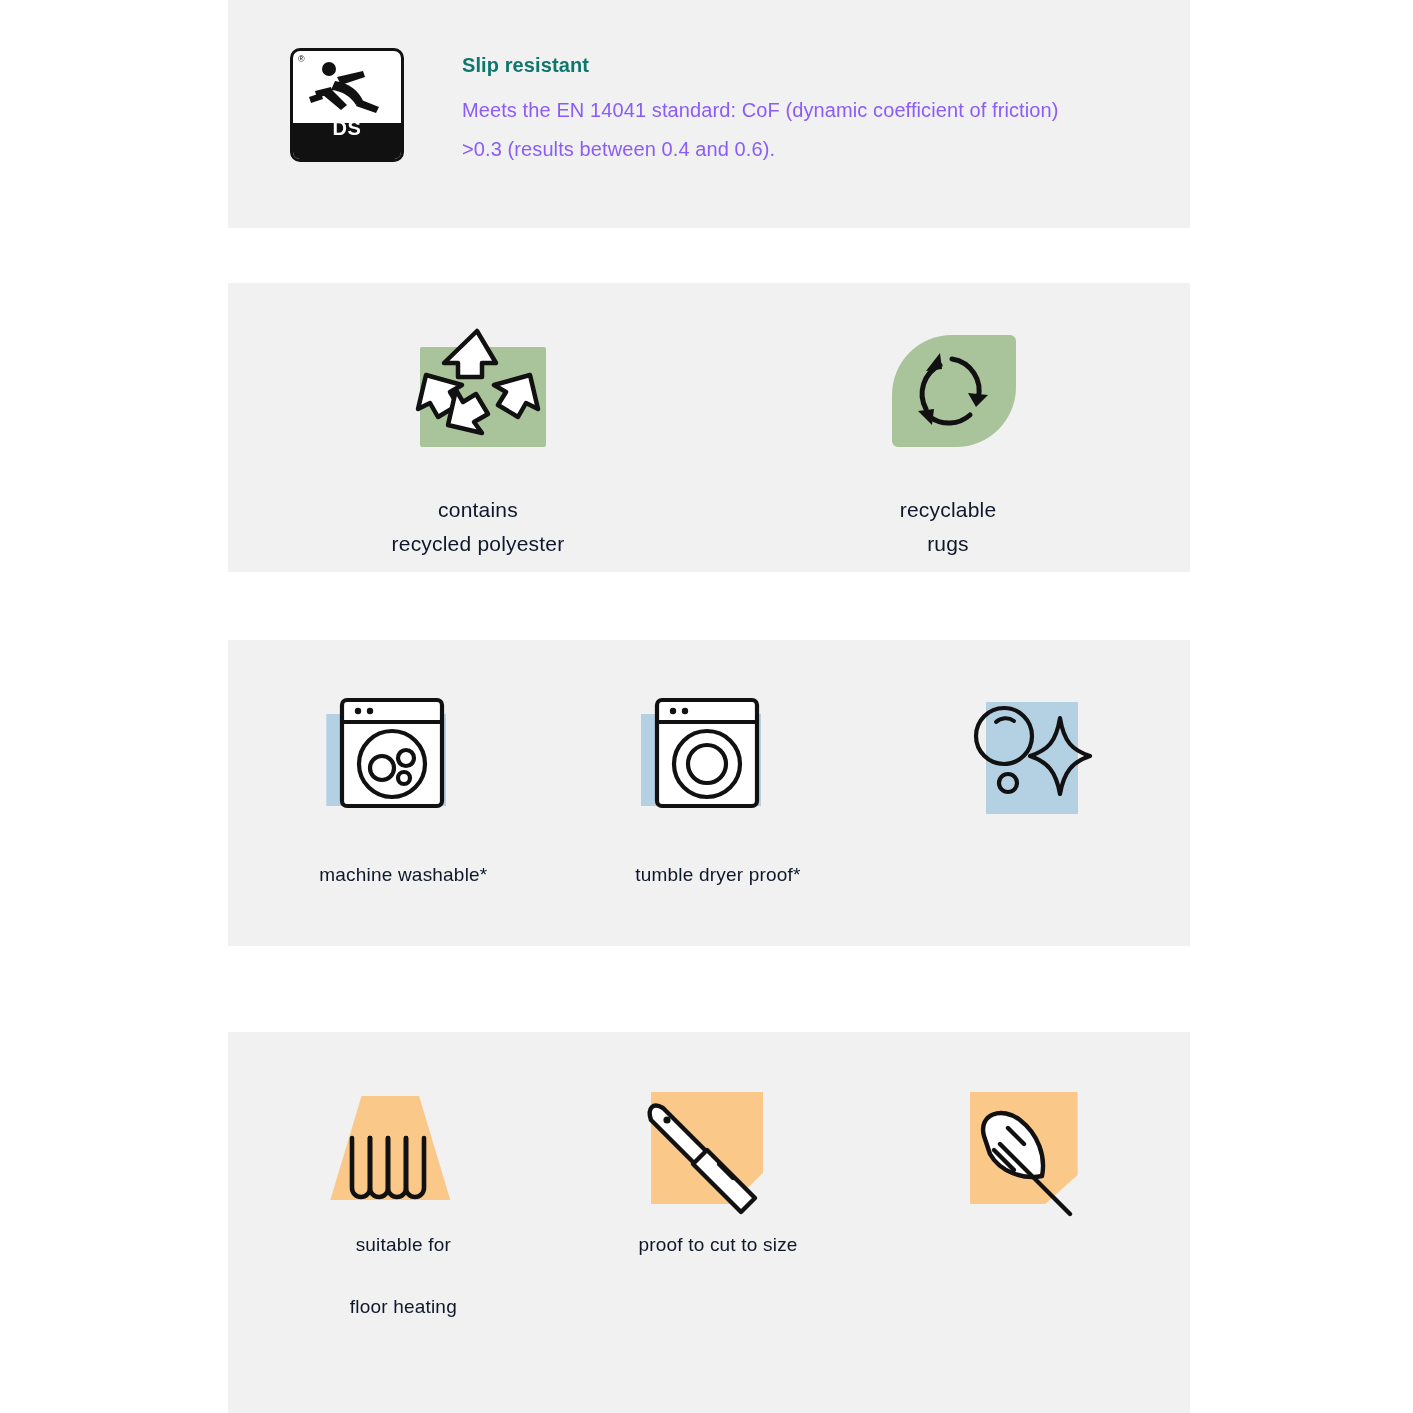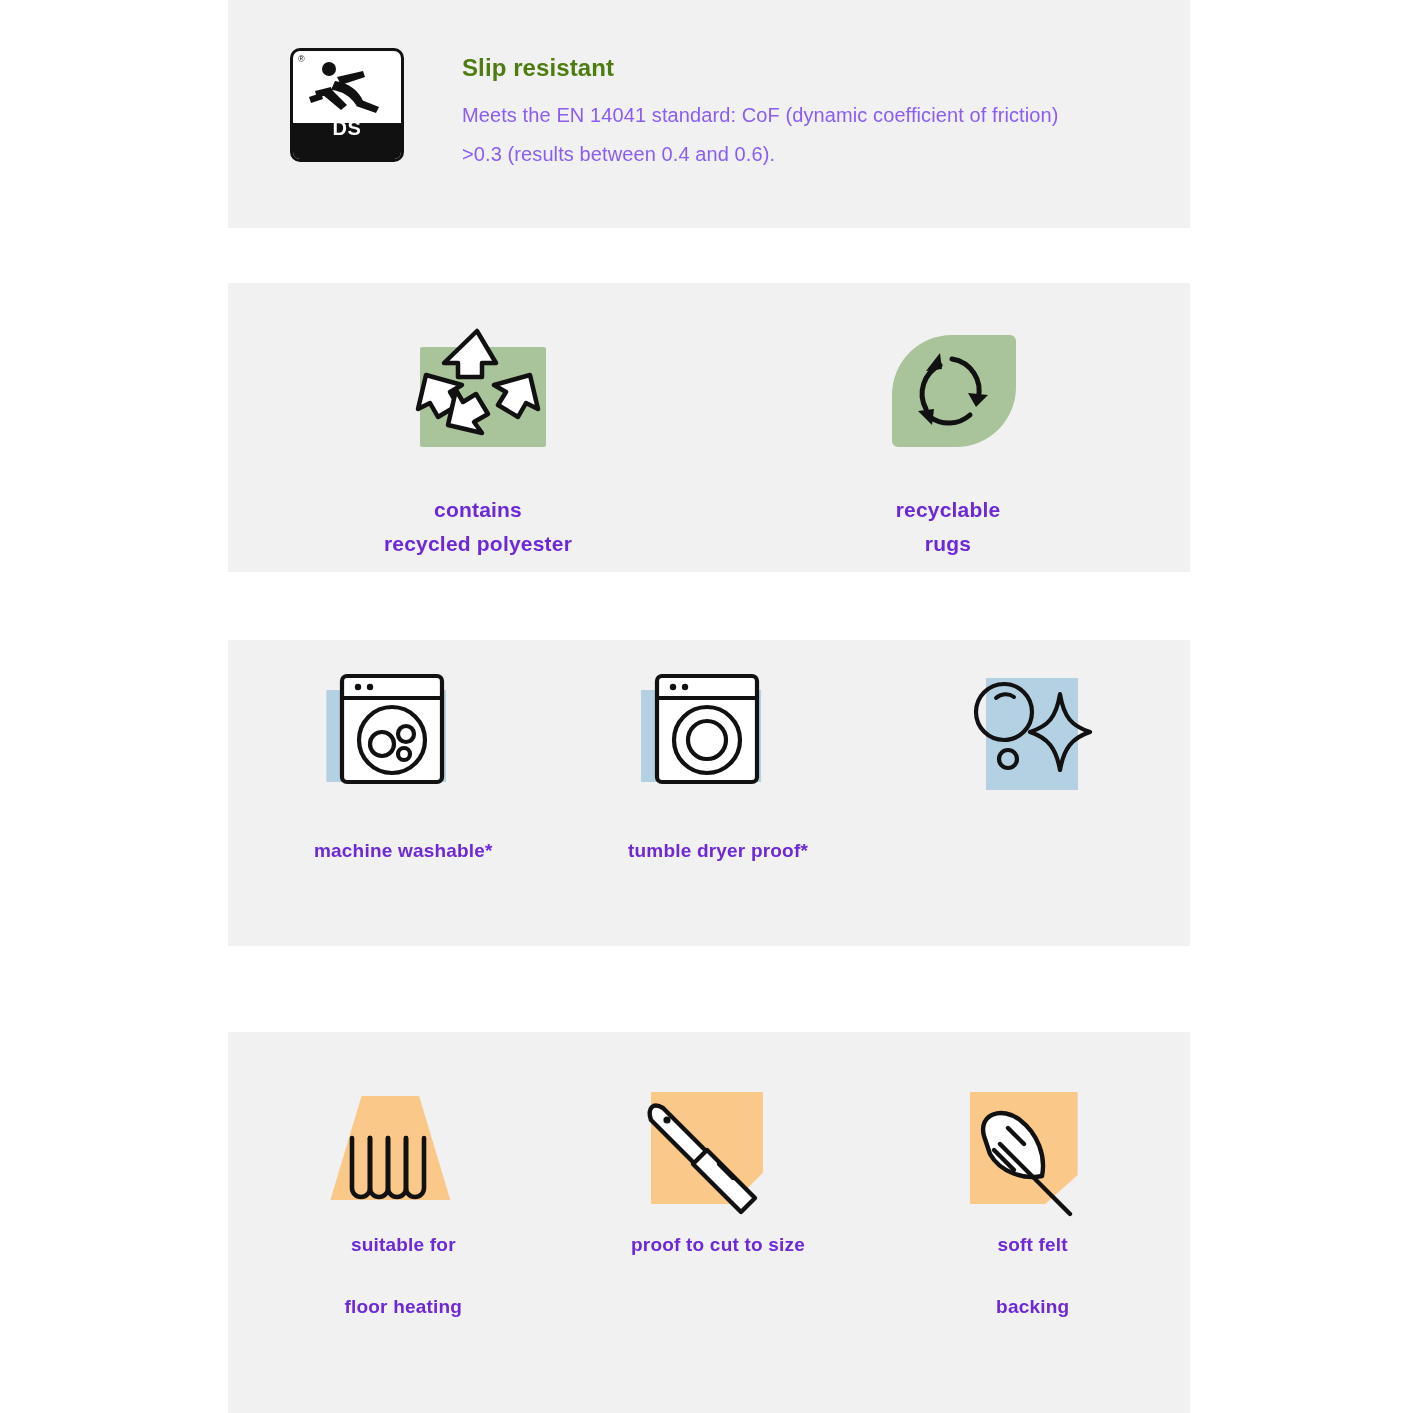--- a/index.html
+++ b/index.html
@@ -81,23 +81,23 @@
     position: absolute;
     left: 8px;
     top: 6px;
   }
   .slip-text {
     margin-left: 58px;
     padding-top: 6px;
     max-width: 640px;
   }
   .slip-title {
-    font-size: 24px;
+    font-size: 20px;
     font-weight: bold;
-    color: #4d7c0f;
+    color: #0f766e;
     margin-bottom: 14px;
     letter-spacing: .1px;
   }
   .slip-body {
     font-size: 20px;
     line-height: 1.95;
     color: #8b5cf6;
     letter-spacing: .1px;
   }
 
@@ -124,38 +124,37 @@
     position: absolute;
     z-index: 0;
   }
   .icon-svg {
     position: relative;
     z-index: 1;
   }
   .caption {
     font-size: 21px;
     line-height: 1.62;
-    color: #6d28d9;
+    color: #0f172a;
     letter-spacing: .2px;
     white-space: pre-line;
-    font-weight: bold;
   }
   .caption.small {
     font-size: 19px;
   }
 
   
   #panel-recycle .cells { padding-top: 30px; }
   #cell-recycled-polyester { width: 500px; margin-left: 0px; }
   #cell-recyclable-rugs { width: 440px; }
   #panel-recycle .icon-wrap { width: 200px; height: 150px; }
   #panel-recycle .caption { margin-top: 30px; }
 
   
-  #panel-care .cells { padding-top: 24px; }
+  #panel-care .cells { padding-top: 48px; }
   #panel-care .cell { width: 320px; }
   #cell-machine-washable { margin-left: 18px; }
   #panel-care .icon-wrap { width: 190px; height: 140px; }
   #panel-care .caption { margin-top: 32px; }
 
   
   #panel-extra .cells { padding-top: 48px; }
   #panel-extra .cell { width: 320px; }
   #cell-floor-heating { margin-left: 18px; }
   #panel-extra .icon-wrap { width: 190px; height: 150px; }
@@ -328,21 +327,18 @@
           <div class="blob" style="left:32px; top:12px; width:108px; height:112px; background:#fac98a; clip-path: polygon(0 0, 100% 0, 100% 74%, 70% 100%, 0 100%);"></div>
           <svg class="icon-svg" width="190" height="150" viewBox="0 0 190 150" fill="none" xmlns="http://www.w3.org/2000/svg" aria-hidden="true">
             <g stroke="#111" stroke-width="4.4" stroke-linejoin="round" stroke-linecap="round" fill="#fff">
               <path d="M46 56 C40 34, 64 26, 82 40 C100 54, 108 76, 104 96 C86 100, 62 92, 52 74 Z"></path>
               <line x1="62" y1="64" x2="132" y2="134"></line>
               <line x1="70" y1="48" x2="86" y2="64"></line>
               <line x1="56" y1="70" x2="76" y2="90"></line>
             </g>
           </svg>
         </div>
-        <div class="caption small">soft felt
-
-backing</div>
       </div>
 
     </div>
   </div>
 
 </div>
 
 </body></html>

